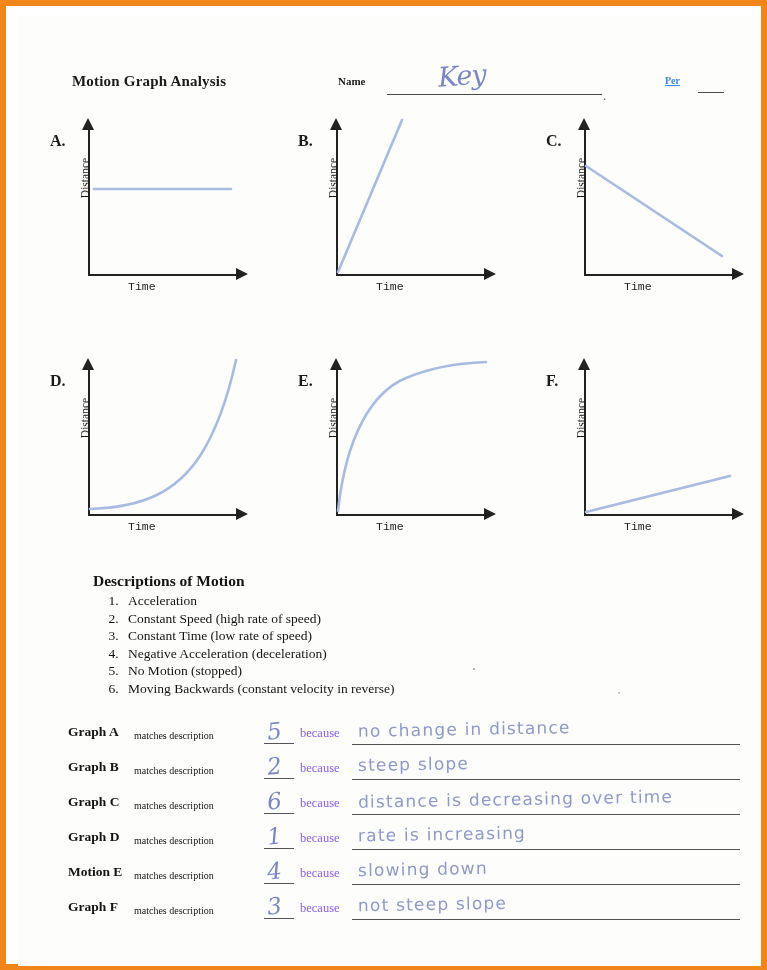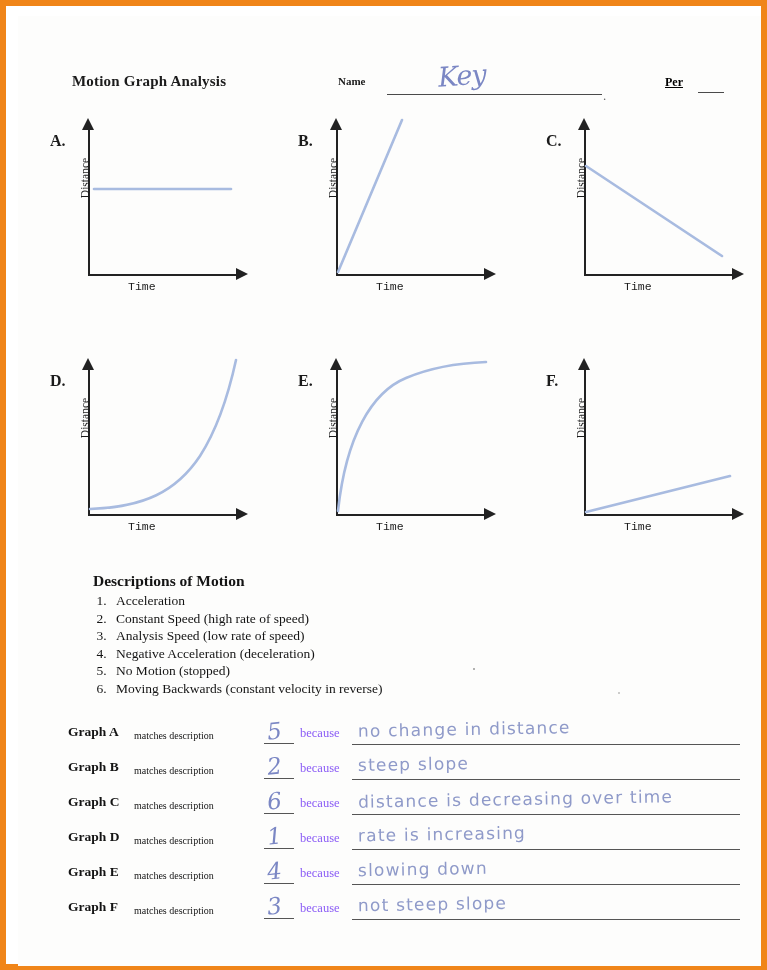--- a/index.html
+++ b/index.html
@@ -68,22 +68,22 @@
   .hdr-dot {
     position: absolute;
     left: 585px; top: 72px;
     font-size: 13px;
     color: #6a6a6a;
   }
   .hdr-per-label {
     position: absolute;
     left: 647px; top: 59px;
     font-weight: bold;
-    font-size: 12px;
-    color: #000000;
+    font-size: 10px;
+    color: #3b82f6;
     text-decoration: underline;
   }
   .hdr-per-rule {
     position: absolute;
     left: 680px; top: 76px;
     width: 26px;
     height: 0;
     border-bottom: 1.5px solid #4a4a4a;
   }
 
@@ -175,20 +175,21 @@
     left: 66px; top: 576px;
     margin: 0;
     padding: 0 0 0 26px;
     list-style: decimal;
     font-size: 13.5px;
     color: #141414;
     line-height: 17.6px;
   }
   .desc-list li {
     padding-left: 6px;
+    margin-left: 12px;
   }
   .stray-dot {
     position: absolute;
     left: 455px; top: 652px;
     width: 2px; height: 2px;
     background: #999;
     border-radius: 50%;
   }
   .stray-dot2 {
     position: absolute;
@@ -348,21 +349,21 @@
       <div class="lbl-x">Time</div>
       <svg class="curve" viewBox="0 0 190 175">
         <line x1="24" y1="148" x2="168" y2="112"></line>
       </svg>
     </div>
 
     <div class="desc-title">Descriptions of Motion</div>
     <ol class="desc-list">
       <li>Acceleration</li>
       <li>Constant Speed (high rate of speed)</li>
-      <li>Analysis Speed (low rate of speed)</li>
+      <li>Constant Time (low rate of speed)</li>
       <li>Negative Acceleration (deceleration)</li>
       <li>No Motion (stopped)</li>
       <li>Moving Backwards  (constant velocity in reverse)</li>
     </ol>
     <div class="stray-dot"></div>
     <div class="stray-dot2"></div>
 
     <div class="ans-row" style="top:703px;text-align:right;">
       <span class="ans-graph">Graph A</span>
       <span class="ans-matches">matches description</span>
@@ -397,21 +398,21 @@
       <span class="ans-graph">Graph D</span>
       <span class="ans-matches">matches description</span>
       <span class="ans-num-rule"></span>
       <span class="ans-num">1</span>
       <span class="ans-because">because</span>
       <span class="ans-rule"></span>
       <span class="ans-text">rate   is  increasing</span>
     </div>
 
     <div class="ans-row" style="top:843px;">
-      <span class="ans-graph">Graph E</span>
+      <span class="ans-graph">Motion E</span>
       <span class="ans-matches">matches description</span>
       <span class="ans-num-rule"></span>
       <span class="ans-num">4</span>
       <span class="ans-because">because</span>
       <span class="ans-rule"></span>
       <span class="ans-text">slowing  down</span>
     </div>
 
     <div class="ans-row" style="top:878px;">
       <span class="ans-graph">Graph F</span>

